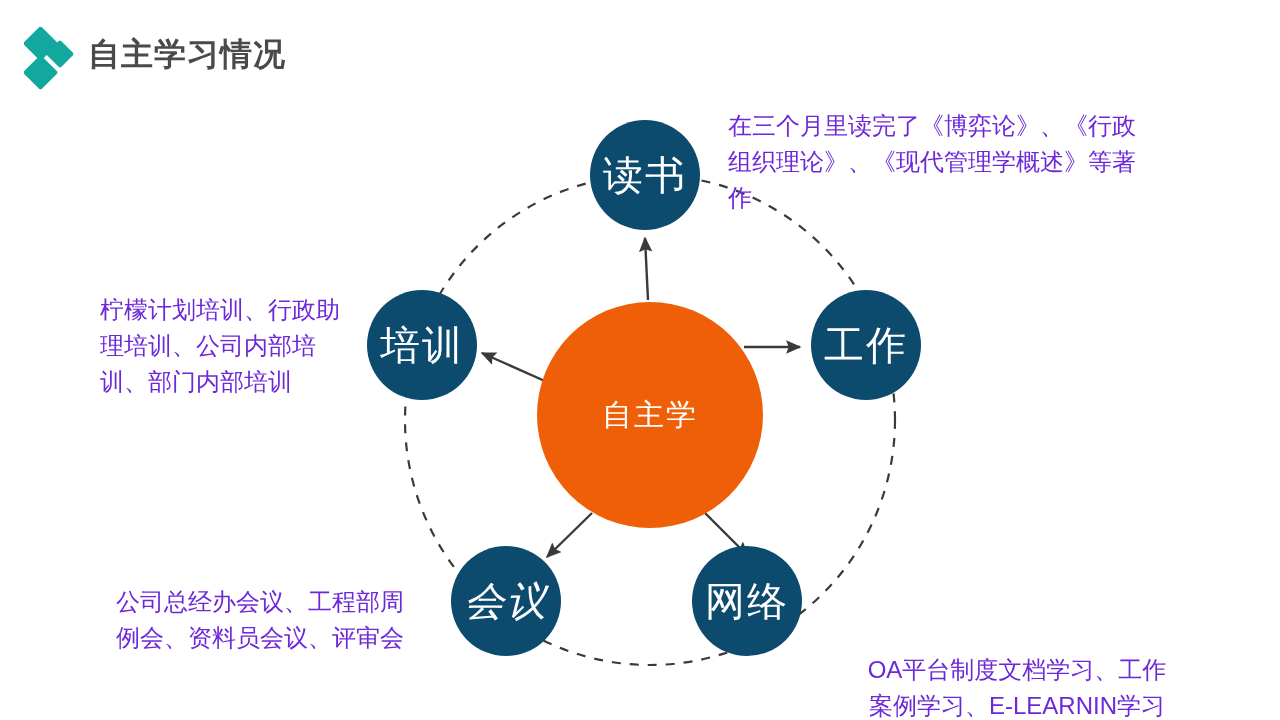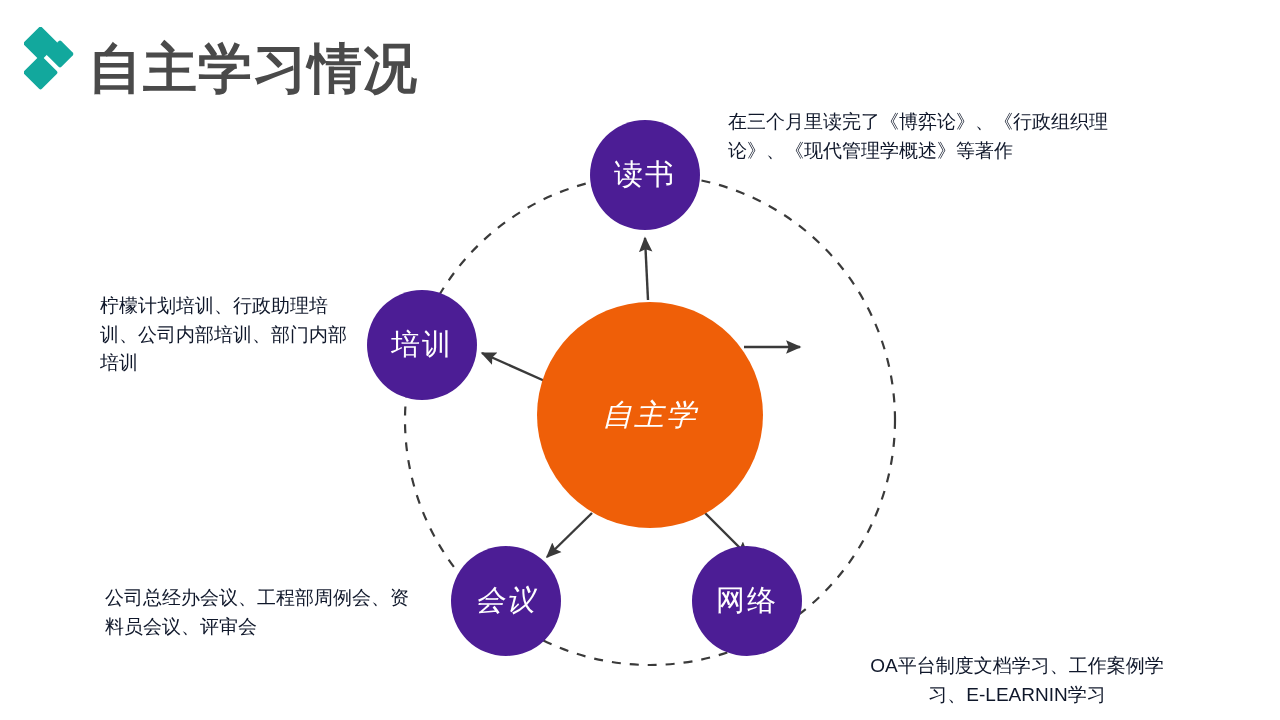--- a/index.html
+++ b/index.html
@@ -9,54 +9,53 @@
     font-family:"Liberation Sans","DejaVu Sans",sans-serif;
     overflow:hidden;
   }
   #stage { position:relative; width:1280px; height:720px; }
 
   
   .header { position:absolute; left:0; top:0; width:100%; height:110px; }
   .logo-mark { position:absolute; left:24px; top:27px; width:64px; height:64px; }
   .page-title {
     position:absolute; left:88px; top:33px;
-    font-size:54px; font-weight:bold; color:#4a4a4a;
+    font-size:32px; font-weight:bold; color:#4a4a4a;
     letter-spacing:1px; white-space:nowrap;
   }
 
   
   .diagram { position:absolute; left:0; top:0; width:1280px; height:720px; }
   .svg-layer { position:absolute; left:0; top:0; width:1280px; height:720px; }
 
   .node {
     position:absolute; border-radius:50%;
-    background:#4c1d95;
+    background:#0c4a6e;
     display:flex; align-items:center; justify-content:center;
-    color:#ffffff; font-size:29px; letter-spacing:2px;
+    color:#ffffff; font-size:40px; letter-spacing:2px;
     white-space:nowrap;
   }
   .center-node {
     position:absolute; border-radius:50%;
     background:#ef5f08;
     display:flex; align-items:center; justify-content:center;
     color:#ffffff; font-size:30px; line-height:1.35; text-align:center;
     letter-spacing:2px;
-    font-style:italic;
   }
 
   
   .caption {
-    position:absolute; color:#0f172a;
-    font-size:19px; line-height:1.5;
+    position:absolute; color:#6d28d9;
+    font-size:24px; line-height:1.5;
     white-space:pre-wrap; word-break:break-all;
   }
   .cap-read   { left:728px; top:108px;  width:420px; text-align:left; }
   .cap-work   { left:953px; top:248px;  width:240px; text-align:left; }
   .cap-train  { left:100px; top:292px;  width:250px; text-align:left; }
-  .cap-meet   { left:105px; top:584px;  width:310px; text-align:left; }
+  .cap-meet   { left:105px; top:584px;  width:310px; text-align:center; }
   .cap-net    { left:862px; top:608px;  width:310px; text-align:center;margin-top:44px; }
 </style>
 </head>
 <body>
 
 <div id="stage">
 
   <div class="header">
     <svg class="logo-mark" viewBox="0 0 64 64">
       <rect x="4" y="4" width="25" height="25" rx="2" transform="rotate(45 16.5 16.5)" fill="#12a89d"></rect>
@@ -87,20 +86,23 @@
     <div class="center-node" style="left:537px; top:302px; width:226px; height:226px;">
       <div>
         <div>自主学</div>
       </div>
     </div>
 
     <div class="node" style="left:590px; top:120px; width:110px; height:110px;">
       <span>读书</span>
     </div>
 
+    <div class="node" style="left:811px; top:290px; width:110px; height:110px;">
+      <span>工作</span>
+    </div>
 
     <div class="node" style="left:692px; top:546px; width:110px; height:110px;">
       <span>网络</span>
     </div>
 
     <div class="node" style="left:451px; top:546px; width:110px; height:110px;font-style:italic;">
       <span>会议</span>
     </div>
 
     <div class="node" style="left:367px; top:290px; width:110px; height:110px;font-family:Liberation Mono, monospace;">

